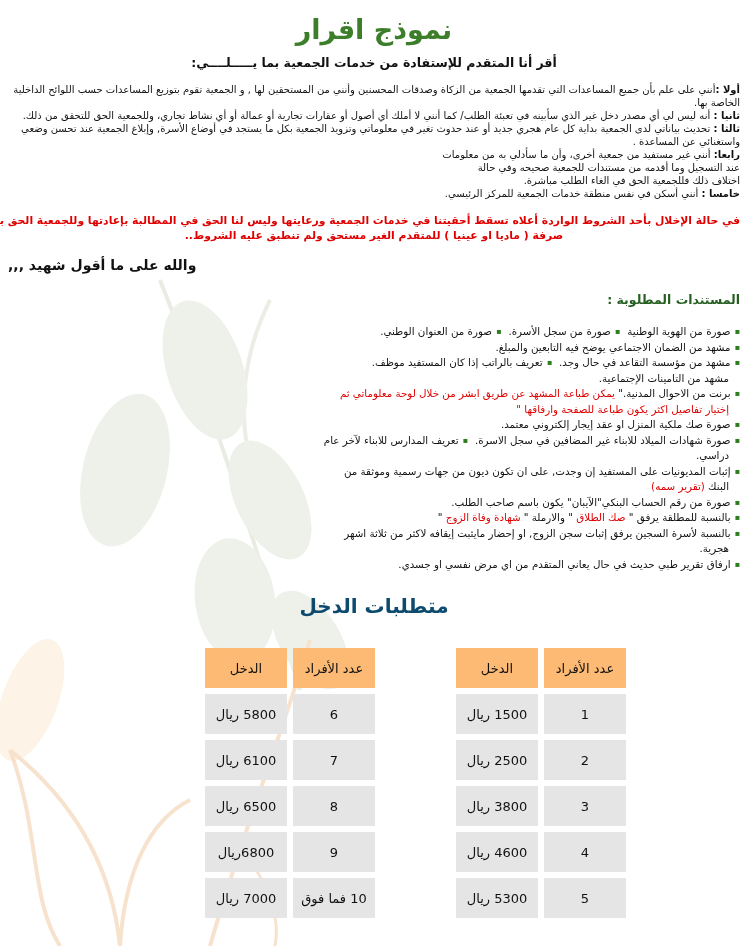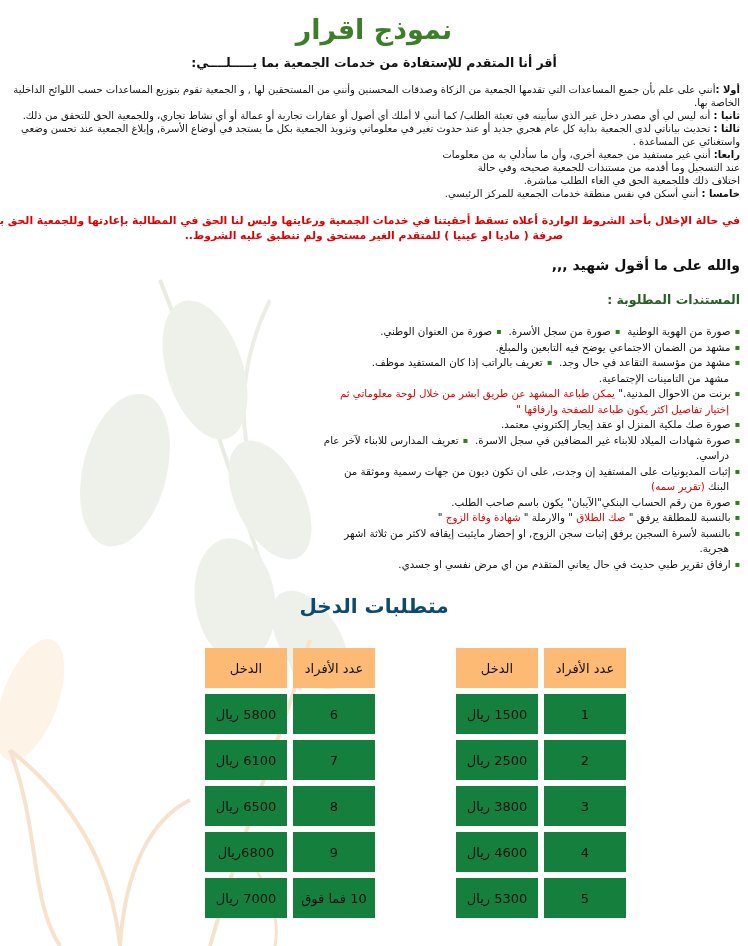--- a/index.html
+++ b/index.html
@@ -20,21 +20,21 @@
   .decls{margin-top:13px;font-size:10px;line-height:13px;}
   .decl{margin:0;}
   .decl b{font-weight:bold;}
   .declline{white-space:nowrap;}
   .warning{
     margin-top:13px;text-align:center;color:#e00000;font-weight:bold;
     font-size:10.8px;line-height:15px;
   }
   .warning div{white-space:nowrap;}
   .oath{
-    margin-top:14px;text-align:right;font-weight:bold;font-size:14px;line-height:17px;
+    margin-top:14px;text-align:left;font-weight:bold;font-size:14px;line-height:17px;
   }
   .docs-heading{
     margin-top:18px;text-align:right;color:#265f22;font-weight:bold;font-size:12.5px;line-height:15px;
   }
   .doclines{margin-top:17px;font-size:10.3px;line-height:15.5px;}
   .docline{white-space:nowrap;}
   .docline.cont{padding-right:11px;}
   .blt{color:#2e7d1f;font-size:8px;display:inline-block;margin-left:4px;vertical-align:1px;}
   .blt.mid{margin-right:7px;}
   .red{color:#e00000;}
@@ -44,21 +44,21 @@
   .tables{
     display:flex;flex-direction:row;justify-content:flex-start;
     gap:69px;margin-top:24px;padding-right:108px;
   }
   table.inc{border-collapse:separate;border-spacing:6px;}
   table.inc th{
     background:#fdba74;width:80px;height:38px;font-size:13px;font-weight:normal;
     text-align:center;vertical-align:middle;
   }
   table.inc td{
-    background:#15803d;width:80px;height:38px;font-size:13px;
+    background:#e5e5e5;width:80px;height:38px;font-size:13px;
     text-align:center;vertical-align:middle;margin-top:6px;
   }
 </style>
 </head>
 <body>
 
 <svg id="watermark" width="748" height="946" viewBox="0 0 748 946" xmlns="http://www.w3.org/2000/svg" aria-hidden="true">
   <path d="M 300 690 C 260 560 220 430 160 280" stroke="#e9ece2" stroke-width="4" fill="none"></path>
   <path d="M 262 500 C 230 420 245 350 270 300" stroke="#eceee6" stroke-width="4" fill="none"></path>
   <ellipse cx="205" cy="370" rx="38" ry="72" fill="#eef1e9" transform="rotate(-18 205 370)"></ellipse>

